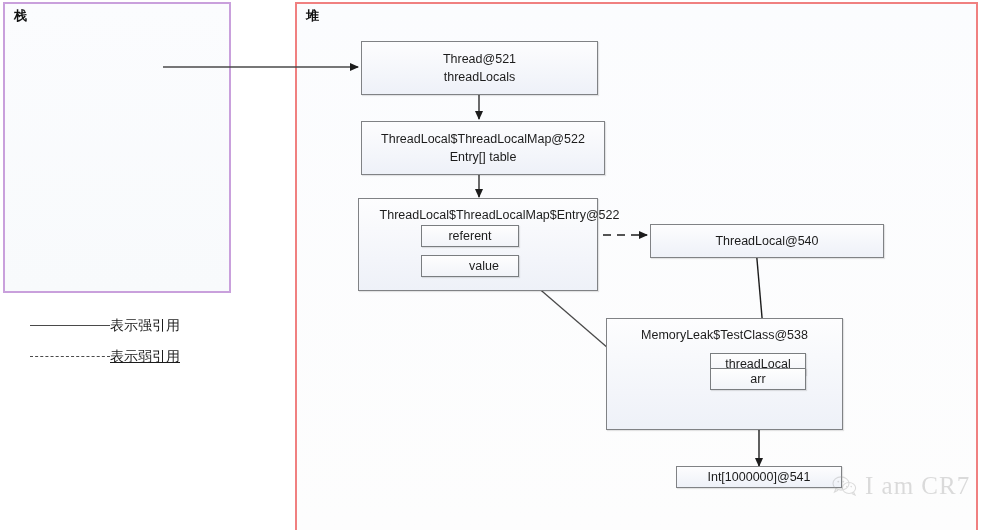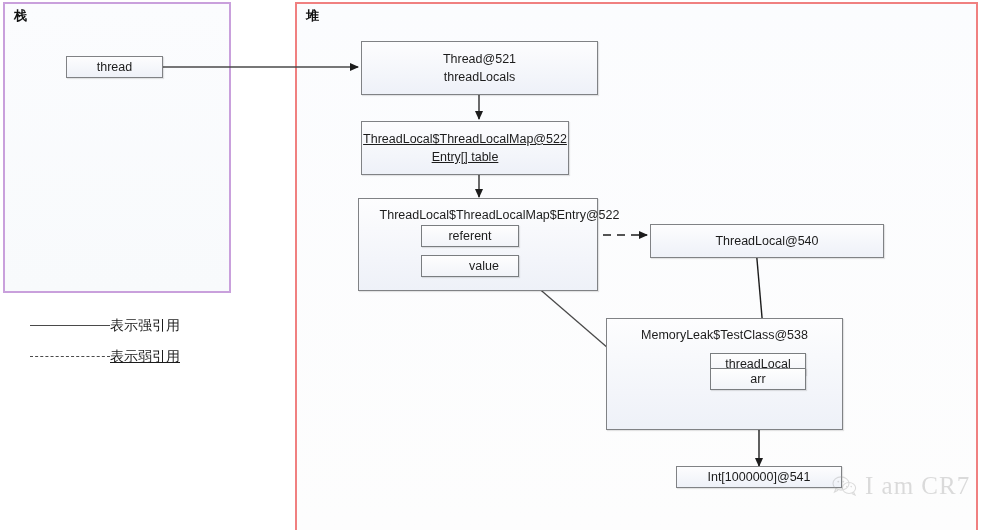--- a/index.html
+++ b/index.html
@@ -151,30 +151,27 @@
 
     <line x1="519" y1="235" x2="647" y2="235" stroke="#1c1c1c" stroke-width="1.4" stroke-dasharray="8,6" marker-end="url(#arrowhead)"></line>
 
     <line x1="521" y1="273" x2="645" y2="380" stroke="#4a4a4a" stroke-width="1.3" marker-end="url(#arrowhead)"></line>
 
     <line x1="765" y1="352" x2="756" y2="248" stroke="#1c1c1c" stroke-width="1.4" marker-end="url(#arrowhead)"></line>
 
     <line x1="759" y1="413" x2="759" y2="466" stroke="#1c1c1c" stroke-width="1.4" marker-end="url(#arrowhead)"></line>
   </svg>
 
-  <div class="node" style="left:66px; top:56px; width:97px; height:22px;">
-    <span class="node-line">thread</span>
-  </div>
 
   <div class="node" style="left:361px; top:41px; width:237px; height:54px;">
     <span class="node-line">Thread@521</span>
     <span class="node-line">threadLocals</span>
   </div>
 
-  <div class="node" style="left:361px; top:121px; width:208px; height:54px;text-decoration:underline;">
+  <div class="node" style="left:361px; top:121px; width:244px; height:54px;">
     <span class="node-line">ThreadLocal$ThreadLocalMap@522</span>
     <span class="node-line">Entry[] table</span>
   </div>
 
   <div class="node container-node" style="left:358px; top:198px; width:240px; height:93px;padding-left:43px;">
     <span class="node-title">ThreadLocal$ThreadLocalMap$Entry@522</span>
   </div>
   <div class="field-box" style="left:421px; top:225px; width:98px; height:22px;">
     <span>referent</span>
   </div>

